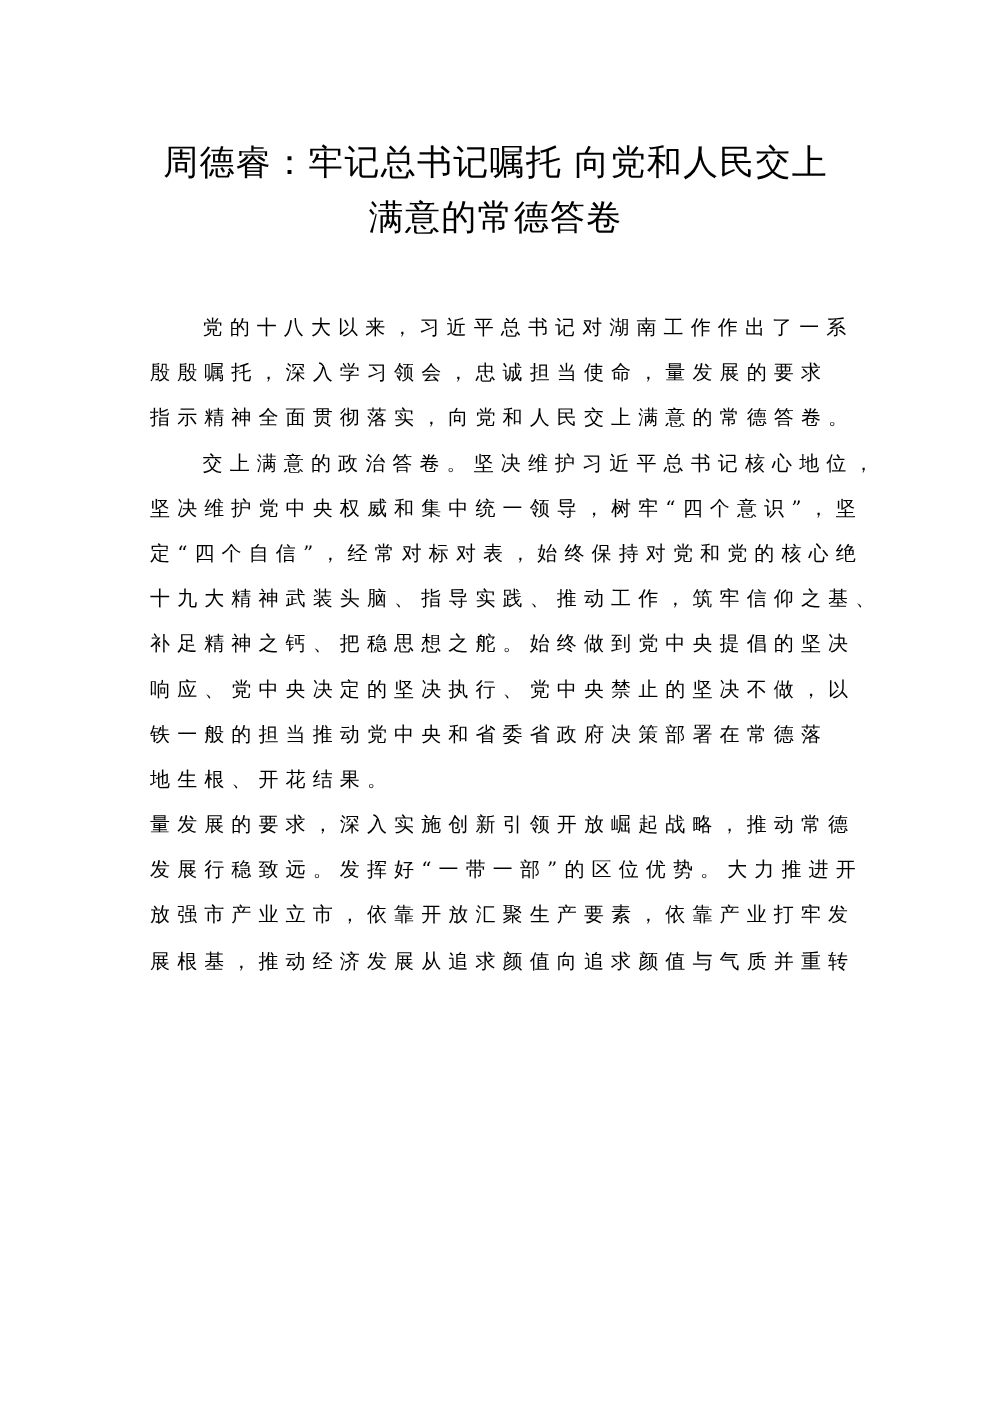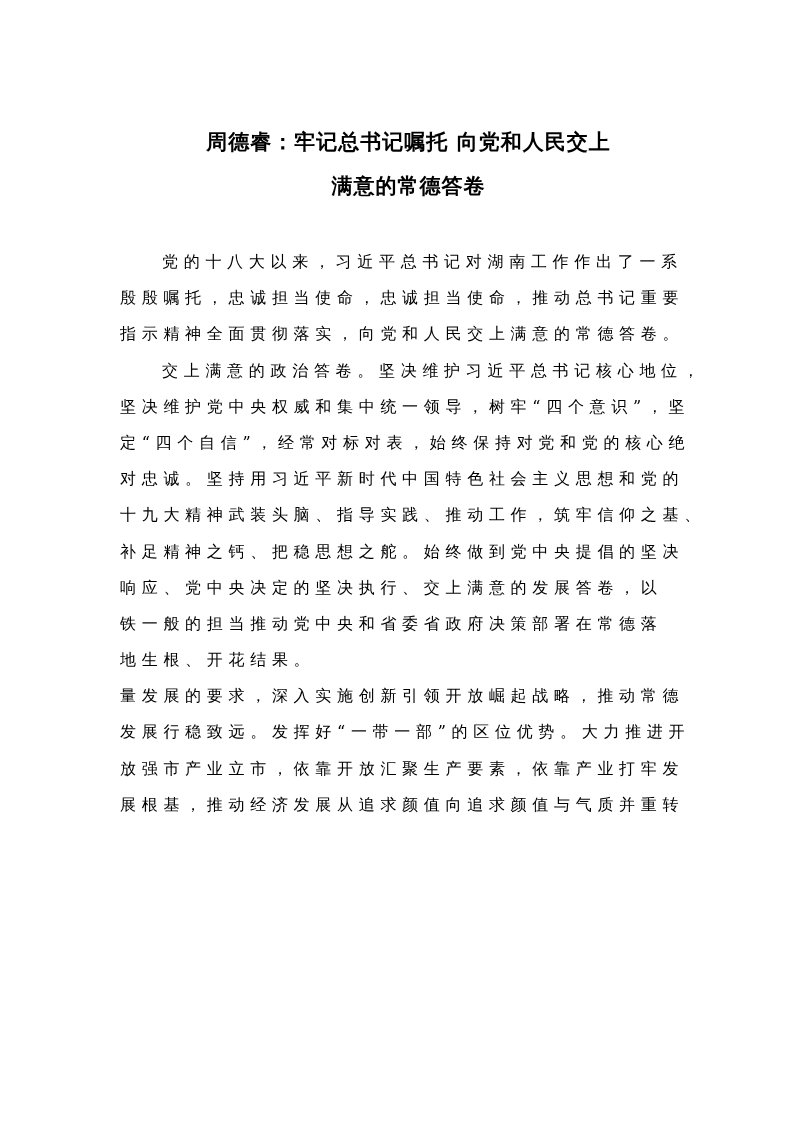--- a/index.html
+++ b/index.html
@@ -22,24 +22,24 @@
       height: 1122px;
       background: #ffffff;
     }
     .title {
       position: absolute;
       left: 100px;
       top: 108px;
       width: 593px;
       text-align: center;
       font-family: "DejaVu Sans", sans-serif;
-      font-weight: bold;
-      font-size: 21px;
+      font-weight: normal;
+      font-size: 28px;
       line-height: 44px;
-      margin: 12px;
+      margin: 0;
       letter-spacing: 1px;
     }
     .title span {
       display: block;
       white-space: nowrap;
     }
     .body {
       position: absolute;
       left: 120px;
       top: 244px;
@@ -65,32 +65,31 @@
 
   <h1 class="title">
     <span>周德睿：牢记总书记嘱托  向党和人民交上</span>
     <span>满意的常德答卷</span>
   </h1>
 
   <div class="body">
 
     <div>
       <span class="line indent">党的十八大以来，习近平总书记对湖南工作作出了一系</span>
-      <span class="line">殷殷嘱托，忠诚担当使命，忠诚担当使命，推动总书记重要</span>
+      <span class="line">殷殷嘱托，深入学习领会，忠诚担当使命，量发展的要求</span>
       <span class="line">指示精神全面贯彻落实，向党和人民交上满意的常德答卷。</span>
     </div>
 
     <div>
       <span class="line indent">交上满意的政治答卷。坚决维护习近平总书记核心地位，</span>
       <span class="line">坚决维护党中央权威和集中统一领导，树牢“四个意识”，坚</span>
       <span class="line">定“四个自信”，经常对标对表，始终保持对党和党的核心绝</span>
-      <span class="line">对忠诚。坚持用习近平新时代中国特色社会主义思想和党的</span>
       <span class="line">十九大精神武装头脑、指导实践、推动工作，筑牢信仰之基、</span>
       <span class="line">补足精神之钙、把稳思想之舵。始终做到党中央提倡的坚决</span>
-      <span class="line">响应、党中央决定的坚决执行、交上满意的发展答卷，以</span>
+      <span class="line">响应、党中央决定的坚决执行、党中央禁止的坚决不做，以</span>
       <span class="line">铁一般的担当推动党中央和省委省政府决策部署在常德落</span>
       <span class="line">地生根、开花结果。</span>
     </div>
 
     <div>
       <span class="line">量发展的要求，深入实施创新引领开放崛起战略，推动常德</span>
       <span class="line">发展行稳致远。发挥好“一带一部”的区位优势。大力推进开</span>
       <span class="line">放强市产业立市，依靠开放汇聚生产要素，依靠产业打牢发</span>
       <span class="line">展根基，推动经济发展从追求颜值向追求颜值与气质并重转</span>
     </div>

